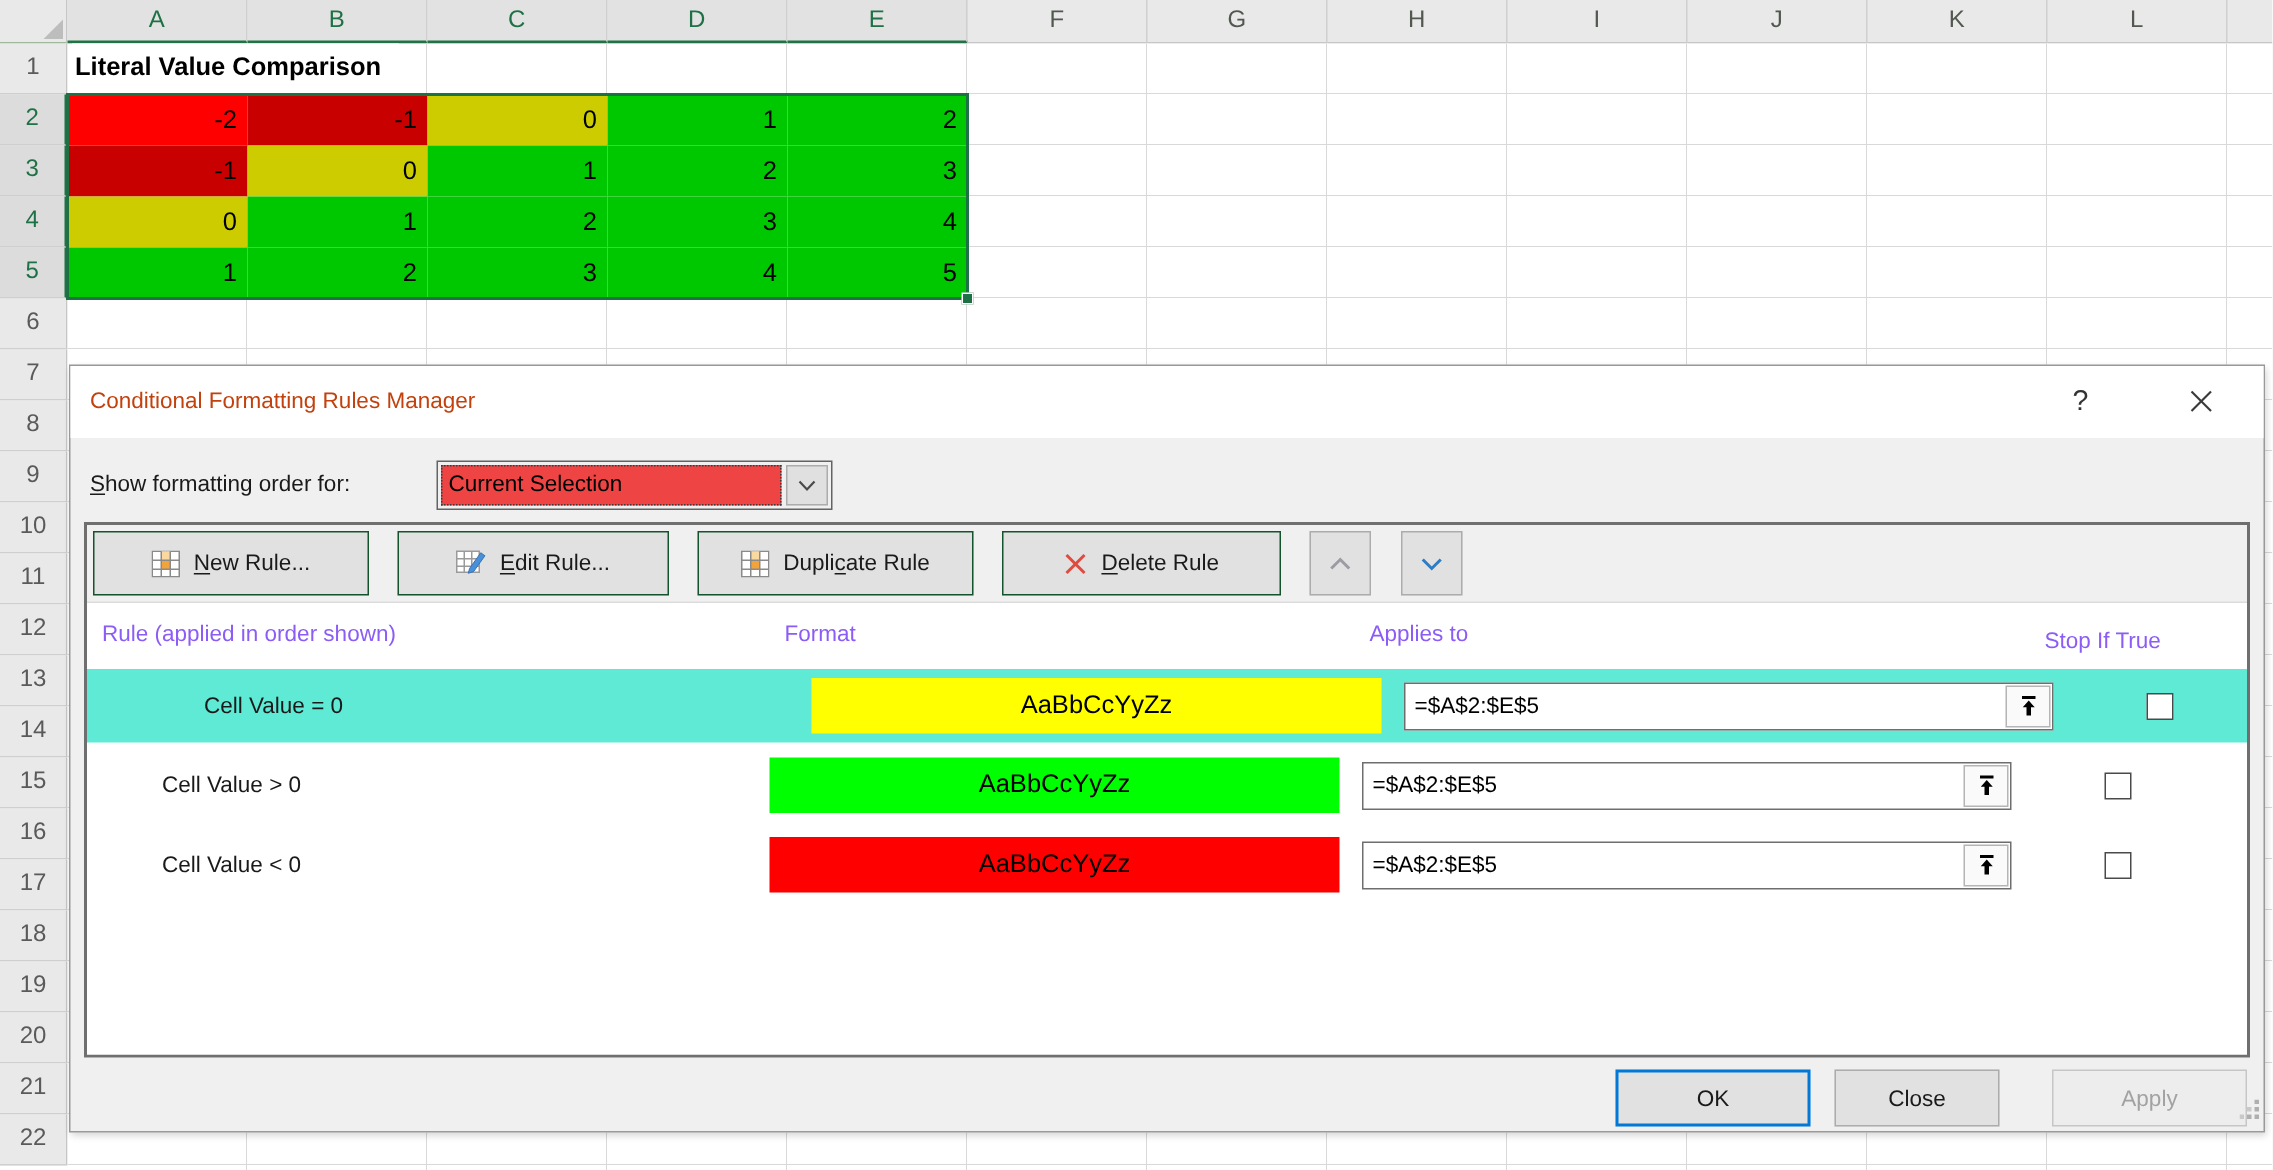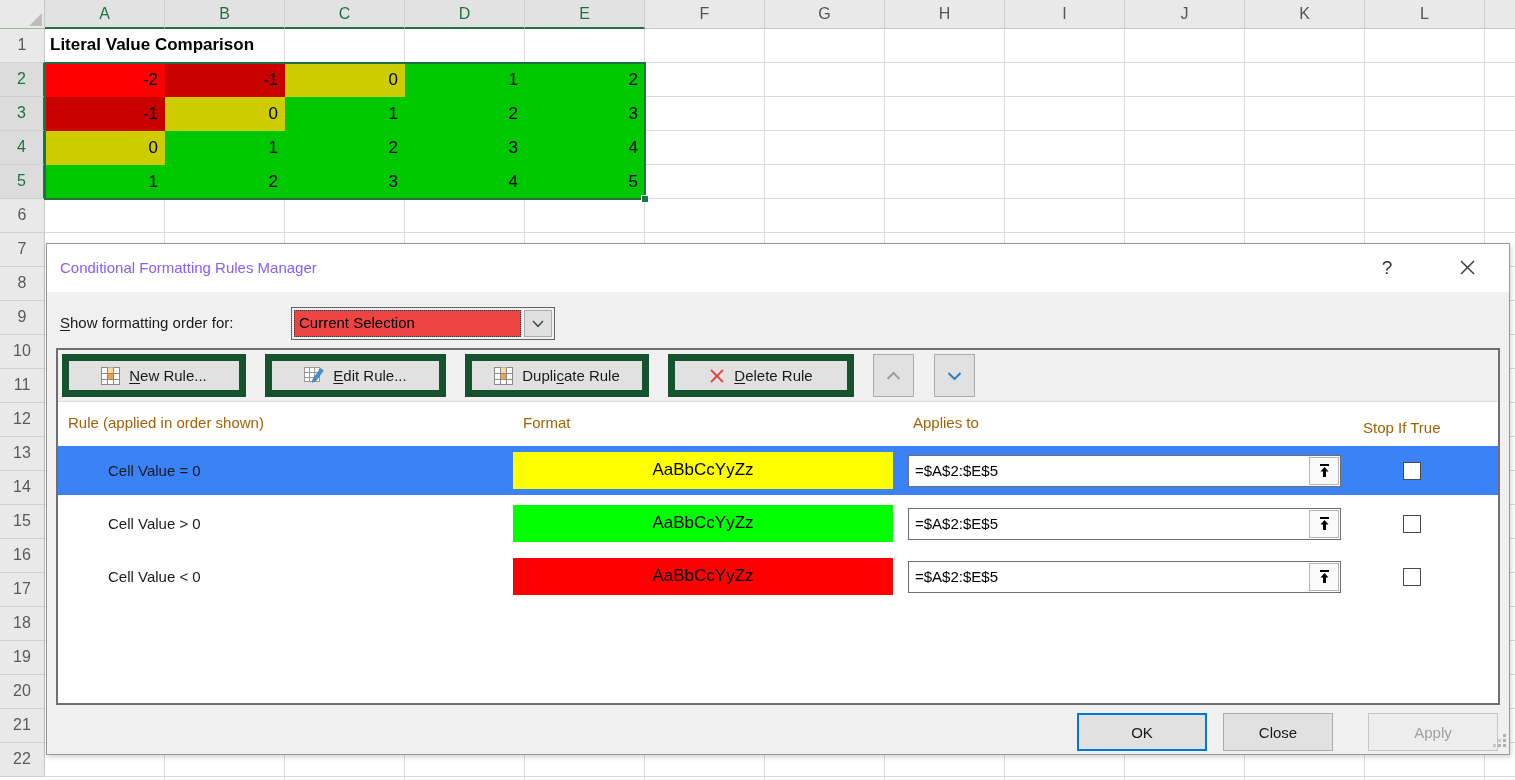--- a/index.html
+++ b/index.html
@@ -32,52 +32,52 @@
   .dcell { text-align:right; padding-right:7px; font-size:17px; line-height:34px; color:#000; }
   .selection { position:absolute; left:44px; top:62px; width:602px; height:138px;
                border:2px solid #1E7145; pointer-events:none; }
   .handle { position:absolute; right:-5px; bottom:-5px; width:8px; height:8px;
             background:#1E7145; border:1px solid #fff; pointer-events:auto; }
 
   
   .dialog { position:absolute; left:46px; top:243px; width:1464px; height:512px; background:#F0F0F0;
             border:1px solid #999; box-shadow:1px 2px 5px rgba(0,0,0,.18); }
   .titlebar { position:relative; height:48px; background:#fff; }
-  .dlg-title { position:absolute; left:13px; top:0; line-height:48px; font-size:15px; color:#8b5cf6; }
+  .dlg-title { position:absolute; left:13px; top:0; line-height:48px; font-size:15px; color:#c2410c; }
   .tb-sys { position:absolute; top:5px; width:44px; height:37px; display:flex; align-items:center;
             justify-content:center; font-size:19px; color:#333; cursor:default; }
   .help-btn { left:1318px; } .close-btn { left:1398px; }
 
   .scope-label { position:absolute; left:13px; top:70px; font-size:15px; color:#1A1A1A; }
   .mn { text-decoration:underline; text-underline-offset:2px; }
   .combo { position:absolute; left:244px; top:63px; width:264px; height:33px; border:1px solid #636363;
            background:#F0F0F0; display:flex; align-items:stretch; padding:2px; }
   .combo-sel { flex:1; background:#ef4444; outline:1px dotted #3A3A3A; outline-offset:-1px;
                font-size:15px; line-height:26px; padding-left:5px; color:#000; white-space:nowrap; overflow:hidden; }
   .combo-btn { width:28px; margin-left:3px; background:#E0E0E0; border:1px solid #ACACAC;
                display:flex; align-items:center; justify-content:center; }
 
   .list-frame { position:absolute; left:9px; top:104px; width:1444px; height:357px;
                 border:2px solid #6F6F6F; background:#fff; display:flex; flex-direction:column; }
   .toolbar { height:52px; background:#F0F0F0; display:flex; align-items:center; padding-left:4px;
              flex:none; border-bottom:1px solid #DCDCDC; }
-  .tb-btn { height:43px; background:#E1E1E1; border:7px solid #14532d; font-size:15px; color:#1A1A1A;
+  .tb-btn { height:43px; background:#E1E1E1; border:1px solid #14532d; font-size:15px; color:#1A1A1A;
             display:flex; align-items:center; justify-content:center; gap:9px; margin-right:19px;
             font-family:inherit; cursor:default; }
   .btn-new { width:184px; } .btn-edit { width:181px; } .btn-del { width:186px; } .btn-dup { width:184px; }
   .nav-btn { width:41px; height:43px; background:#E1E1E1; border:1px solid #ACACAC; display:flex;
              align-items:center; justify-content:center; margin-right:20px; }
   .lbl { display:inline-block; white-space:nowrap; }
 
-  .list-head { height:40px; display:flex; align-items:center; font-size:15px; color:#a16207; flex:none; }
+  .list-head { height:40px; display:flex; align-items:center; font-size:15px; color:#8b5cf6; flex:none; }
   .lh1 { width:440px; padding-left:10px; } .lh2 { width:405px; padding-left:25px; }
   .lh3 { width:445px; padding-left:10px; } .lh4 { flex:1; padding-left:15px;margin-top:11px; }
 
   .rule-row { height:49px; margin-top:4px; display:flex; align-items:center; flex:none; }
-  .rule-row.selected { background:#3b82f6; }
+  .rule-row.selected { background:#5eead4;padding-left:28px; }
   .rr1 { width:440px; padding-left:50px; font-size:15px; color:#1A1A1A; }
   .rr2 { width:405px; padding-left:15px; }
   .swatch { width:380px; height:37px; text-align:center; line-height:36px; font-size:17px; }
   .rr3 { width:445px; padding-left:5px; }
   .applies { width:433px; height:32px; background:#fff; border:1px solid #6E6E6E; display:flex;
              align-items:center; padding-left:6px; position:relative; }
   .ai-text { font-size:15px; color:#000; }
   .collapse-btn { position:absolute; right:1px; top:1px; width:30px; height:28px; background:#FAFAFA;
                   border:1px solid #B5B5B5; display:flex; align-items:center; justify-content:center; }
   .rr4 { flex:1; padding-left:55px; }

